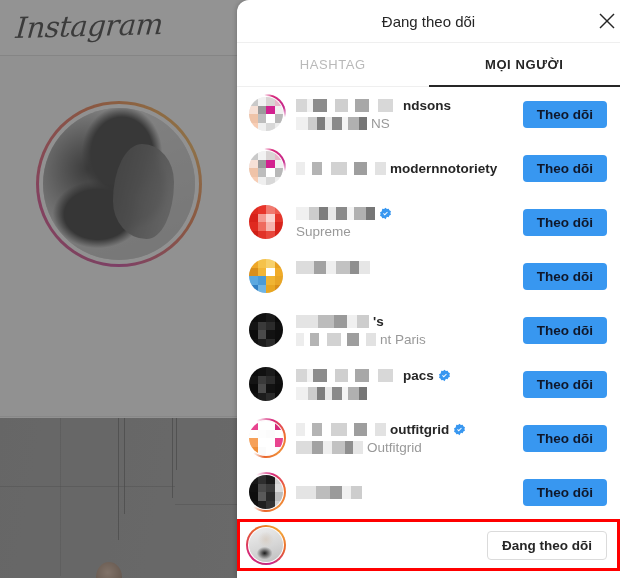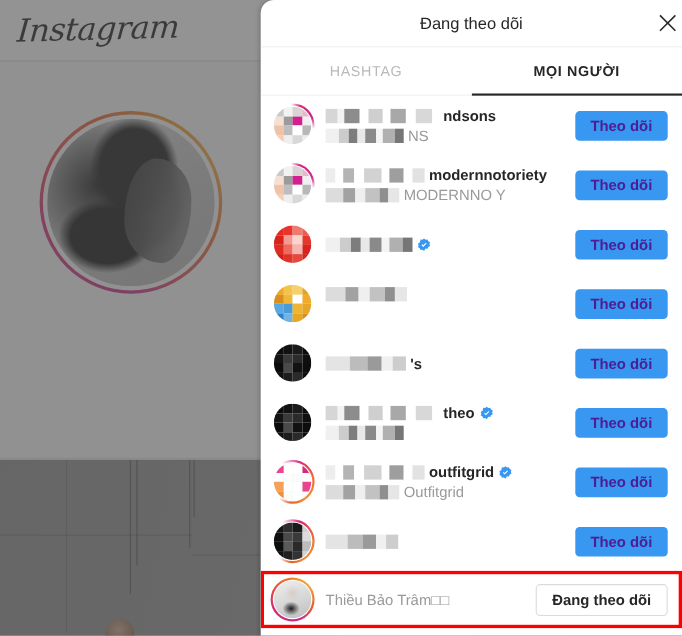--- a/index.html
+++ b/index.html
@@ -332,21 +332,21 @@
     display: inline-block;
     position: relative;
   }
   .badge svg { display: block; }
   .badge.blur svg { filter: blur(0.4px); }
 
   
   .btn-follow {
     flex: 0 0 auto;
     background: #3897f0;
-    color: #4c1d95;
+    color: #0f172a;
     border: none;
     border-radius: 4px;
     font-size: 13.5px;
     font-weight: 600;
     padding: 6px 14px;
     cursor: pointer;
     font-family: "Liberation Sans", sans-serif;
     white-space: nowrap;
   }
   .btn-following {
@@ -507,31 +507,20 @@
                 <span style="width: 7px; background: rgb(255, 255, 255);"></span>
                 <span style="width: 10px; background: rgb(180, 180, 180);"></span>
                 <span style="width: 9px; background: rgb(255, 255, 255);"></span>
                 <span style="width: 16px; background: rgb(210, 210, 210);"></span>
                 <span style="width: 7px; background: rgb(255, 255, 255);"></span>
                 <span style="width: 13px; background: rgb(158, 158, 158);"></span>
                 <span style="width: 8px; background: rgb(255, 255, 255);"></span>
                 <span style="width: 11px; background: rgb(226, 226, 226);"></span>
               </span>
               <span class="uname">modernnotoriety</span>
-            </div>
-            <div class="line">
-              <span class="censor">
-                <span style="width: 16px; background: rgb(220, 220, 220);"></span>
-                <span style="width: 11px; background: rgb(162, 162, 162);"></span>
-                <span style="width: 9px; background: rgb(239, 239, 239);"></span>
-                <span style="width: 13px; background: rgb(194, 194, 194);"></span>
-                <span style="width: 8px; background: rgb(143, 143, 143);"></span>
-                <span style="width: 10px; background: rgb(230, 230, 230);"></span>
-              </span>
-              <span class="fname">MODERNNO           Y</span>
             </div>
           </div>
           <button class="btn-follow">Theo dõi</button>
         </div>
         <div class="row">
           <div class="av">
             <div class="av-img">
               <div class="mosaic">
                 <i style="background: rgb(224, 43, 32);"></i>
                 <i style="background: rgb(232, 52, 42);"></i>
@@ -564,20 +553,23 @@
                 <span style="width: 12px; background: rgb(176, 176, 176);"></span>
                 <span style="width: 9px; background: rgb(118, 118, 118);"></span>
               </span>
               <span class="badge blur">
                 <svg width="13" height="13" viewBox="0 0 24 24">
                   <path fill="#3897f0" d="M12 1.5l2.6 2.1 3.3-.5 1.2 3.1 3 1.5-1 3.2 1 3.2-3 1.5-1.2 3.1-3.3-.5L12 22.5l-2.6-2.1-3.3.5-1.2-3.1-3-1.5 1-3.2-1-3.2 3-1.5L6.1 3.1l3.3.5z"></path>
                   <path fill="#ffffff" d="M10.6 15.6l-3-3 1.3-1.3 1.7 1.7 4.4-4.4 1.3 1.3z"></path>
                 </svg>
               </span>
             </div>
+            <div class="line">
+              <span class="fname">Supreme</span>
+            </div>
           </div>
           <button class="btn-follow">Theo dõi</button>
         </div>
         <div class="row">
           <div class="av">
             <div class="av-img">
               <div class="mosaic">
                 <i style="background: rgb(239, 167, 39);"></i>
                 <i style="background: rgb(245, 194, 74);"></i>
                 <i style="background: rgb(247, 208, 106);"></i>
@@ -639,20 +631,34 @@
             <div class="line">
               <span class="censor">
                 <span style="width: 22px; background: rgb(228, 228, 228);"></span>
                 <span style="width: 16px; background: rgb(188, 188, 188);"></span>
                 <span style="width: 13px; background: rgb(154, 154, 154);"></span>
                 <span style="width: 10px; background: rgb(240, 240, 240);"></span>
                 <span style="width: 12px; background: rgb(205, 205, 205);"></span>
               </span>
               <span class="uname">'s</span>
             </div>
+            <div class="line">
+              <span class="censor">
+                <span style="width: 8px; background: rgb(237, 237, 237);"></span>
+                <span style="width: 6px; background: rgb(255, 255, 255);"></span>
+                <span style="width: 9px; background: rgb(180, 180, 180);"></span>
+                <span style="width: 8px; background: rgb(255, 255, 255);"></span>
+                <span style="width: 14px; background: rgb(210, 210, 210);"></span>
+                <span style="width: 6px; background: rgb(255, 255, 255);"></span>
+                <span style="width: 12px; background: rgb(158, 158, 158);"></span>
+                <span style="width: 7px; background: rgb(255, 255, 255);"></span>
+                <span style="width: 10px; background: rgb(226, 226, 226);"></span>
+              </span>
+              <span class="fname">nt Paris</span>
+            </div>
           </div>
           <button class="btn-follow">Theo dõi</button>
         </div>
         <div class="row">
           <div class="av">
             <div class="av-img">
               <div class="mosaic">
                 <i style="background: rgb(13, 13, 13);"></i>
                 <i style="background: rgb(17, 17, 17);"></i>
                 <i style="background: rgb(26, 26, 26);"></i>
@@ -679,21 +685,21 @@
                 <span style="width: 6px; background: rgb(242, 242, 242);"></span>
                 <span style="width: 14px; background: rgb(140, 140, 140);"></span>
                 <span style="width: 8px; background: rgb(255, 255, 255);"></span>
                 <span style="width: 13px; background: rgb(207, 207, 207);"></span>
                 <span style="width: 7px; background: rgb(255, 255, 255);"></span>
                 <span style="width: 14px; background: rgb(168, 168, 168);"></span>
                 <span style="width: 9px; background: rgb(255, 255, 255);"></span>
                 <span style="width: 15px; background: rgb(216, 216, 216);"></span>
                 <span style="width: 6px; background: rgb(255, 255, 255);"></span>
               </span>
-              <span class="uname">theo</span>
+              <span class="uname">pacs</span>
               <span class="badge blur">
                 <svg width="13" height="13" viewBox="0 0 24 24">
                   <path fill="#3897f0" d="M12 1.5l2.6 2.1 3.3-.5 1.2 3.1 3 1.5-1 3.2 1 3.2-3 1.5-1.2 3.1-3.3-.5L12 22.5l-2.6-2.1-3.3.5-1.2-3.1-3-1.5 1-3.2-1-3.2 3-1.5L6.1 3.1l3.3.5z"></path>
                   <path fill="#ffffff" d="M10.6 15.6l-3-3 1.3-1.3 1.7 1.7 4.4-4.4 1.3 1.3z"></path>
                 </svg>
               </span>
             </div>
             <div class="line">
               <span class="censor">
                 <span style="width: 12px; background: rgb(240, 240, 240);"></span>
@@ -809,21 +815,18 @@
         </div>
         <div class="row highlighted">
           <div class="av">
             <div class="av-ring gradient"></div>
             <div class="av-gap"></div>
             <div class="av-img portrait-mini">
               <div class="mini"></div>
             </div>
           </div>
           <div class="row-text">
-            <div class="line">
-              <span class="fname">Thiều Bảo Trâm□□</span>
-            </div>
           </div>
           <button class="btn-following">Đang theo dõi</button>
         </div>
       </div>
   </div>
 </div>
 
 </body></html>

